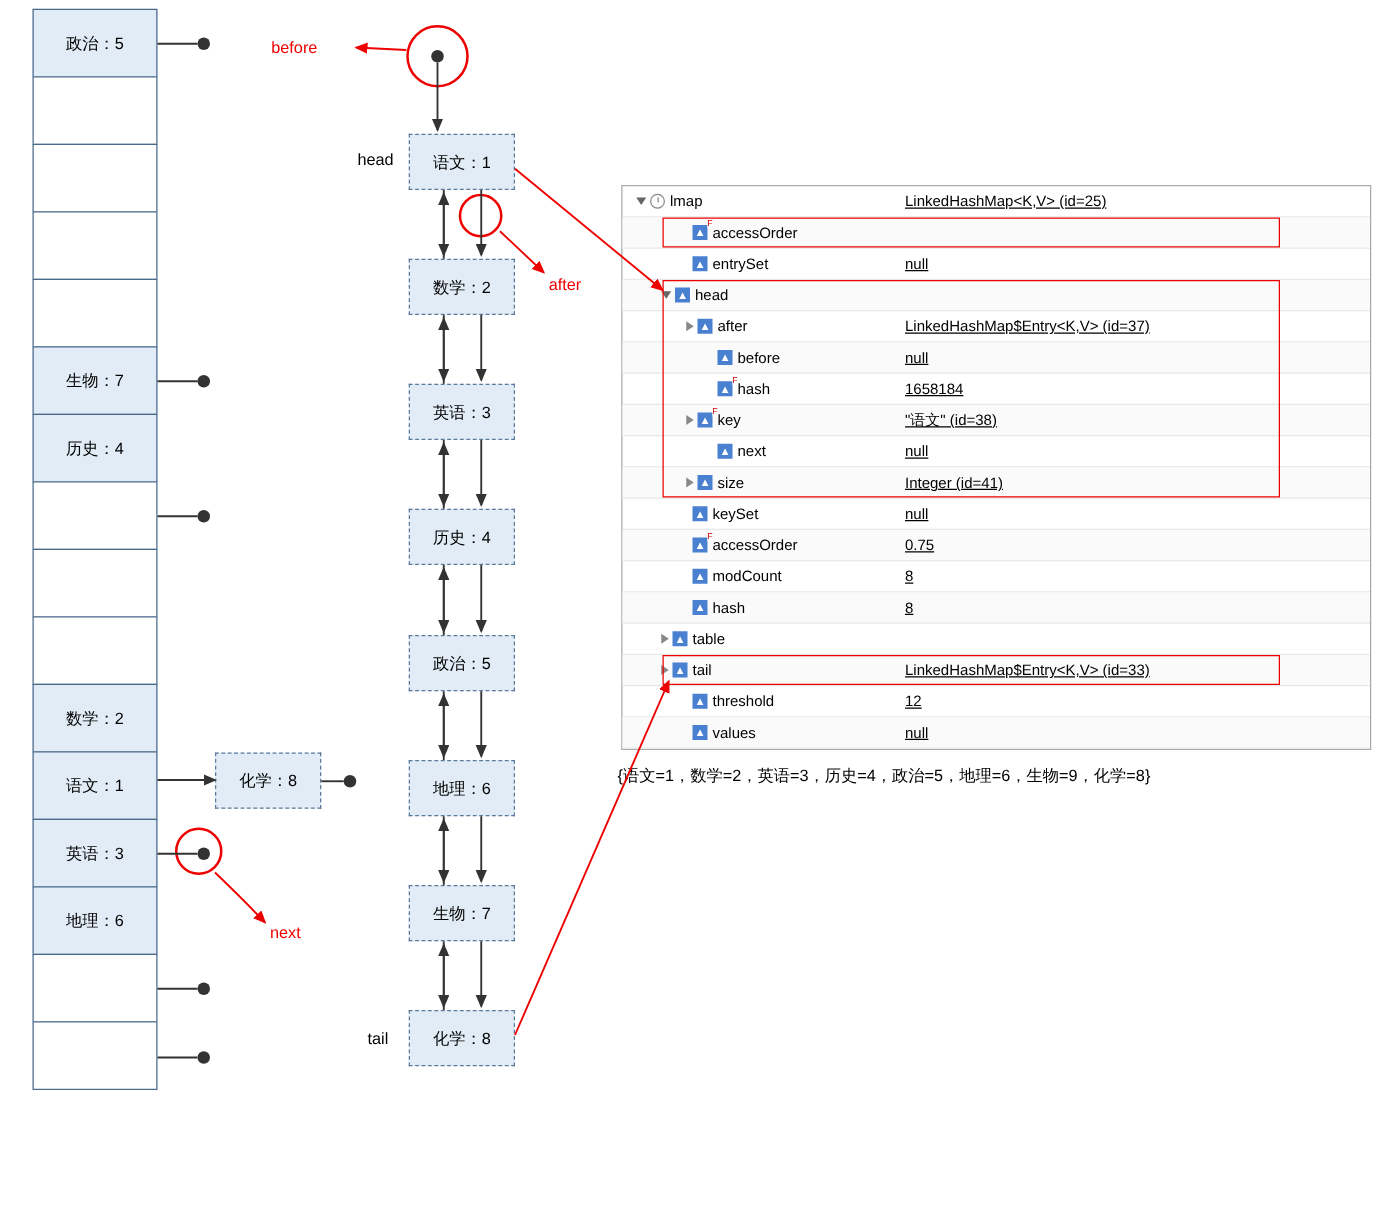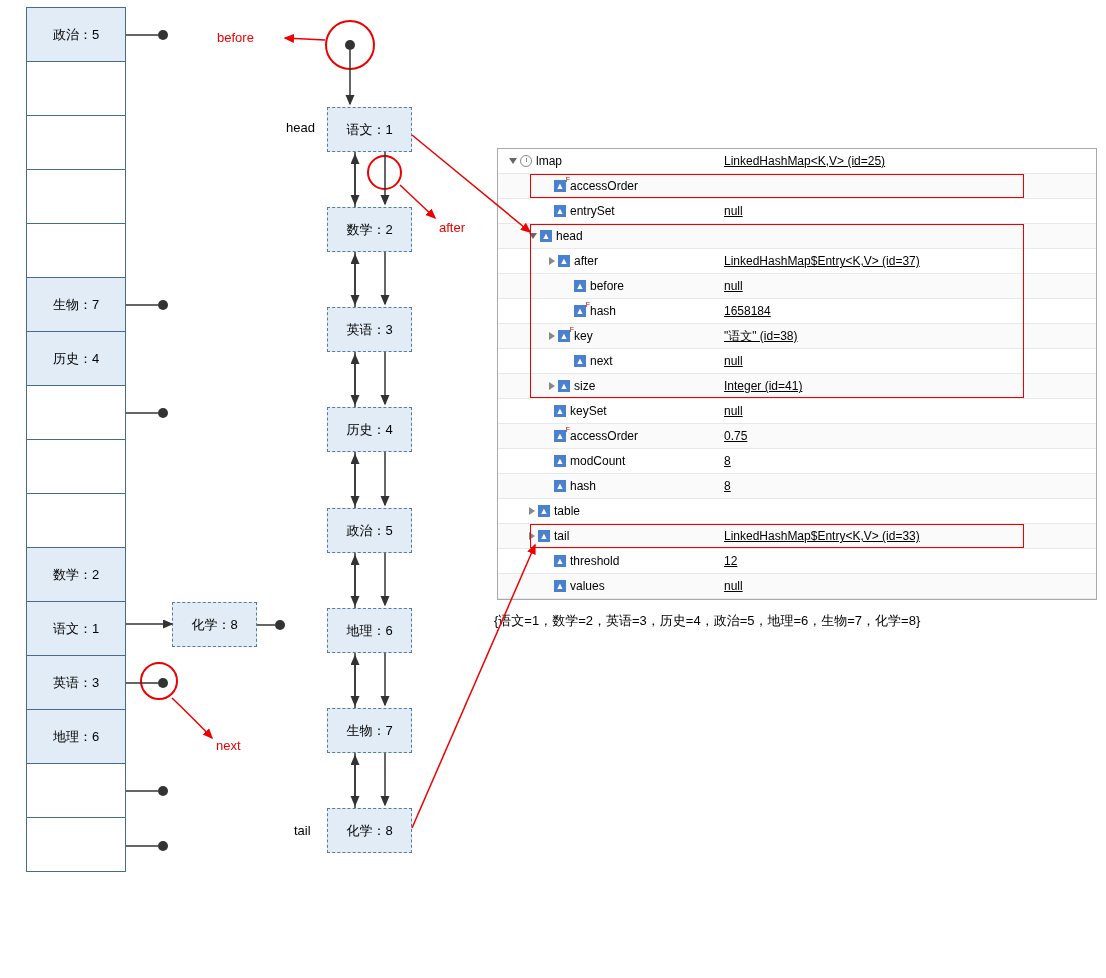--- a/index.html
+++ b/index.html
@@ -261,21 +261,21 @@
           <span>values</span>
         </div>
         <div class="debug-val">null</div>
       </div>
 
     <div class="red-box" style="left:32px; top:25px; width:494px; height:24px;"></div>
     <div class="red-box" style="left:32px; top:75px; width:494px; height:174px;"></div>
     <div class="red-box" style="left:32px; top:375px; width:494px; height:24px;"></div>
   </div>
 
-  <div class="tostring" style="left:494px; top:612px;">{语文=1，数学=2，英语=3，历史=4，政治=5，地理=6，生物=7，化学=8}</div>
+  <div class="tostring" style="left:494px; top:612px;">{语文=1，数学=2，英语=3，历史=4，政治=5，地理=6，生物=9，化学=8}</div>
 
   <svg class="overlay">
     <defs>
       <marker id="arr" markerWidth="8" markerHeight="8" refX="6" refY="3" orient="auto">
           <path d="M0,0 L7,3 L0,6 Z" fill="#333"></path>
         </marker>
       <marker id="arrR" markerWidth="8" markerHeight="8" refX="6" refY="3" orient="auto">
           <path d="M0,0 L7,3 L0,6 Z" fill="#e00"></path>
         </marker>
     </defs>

